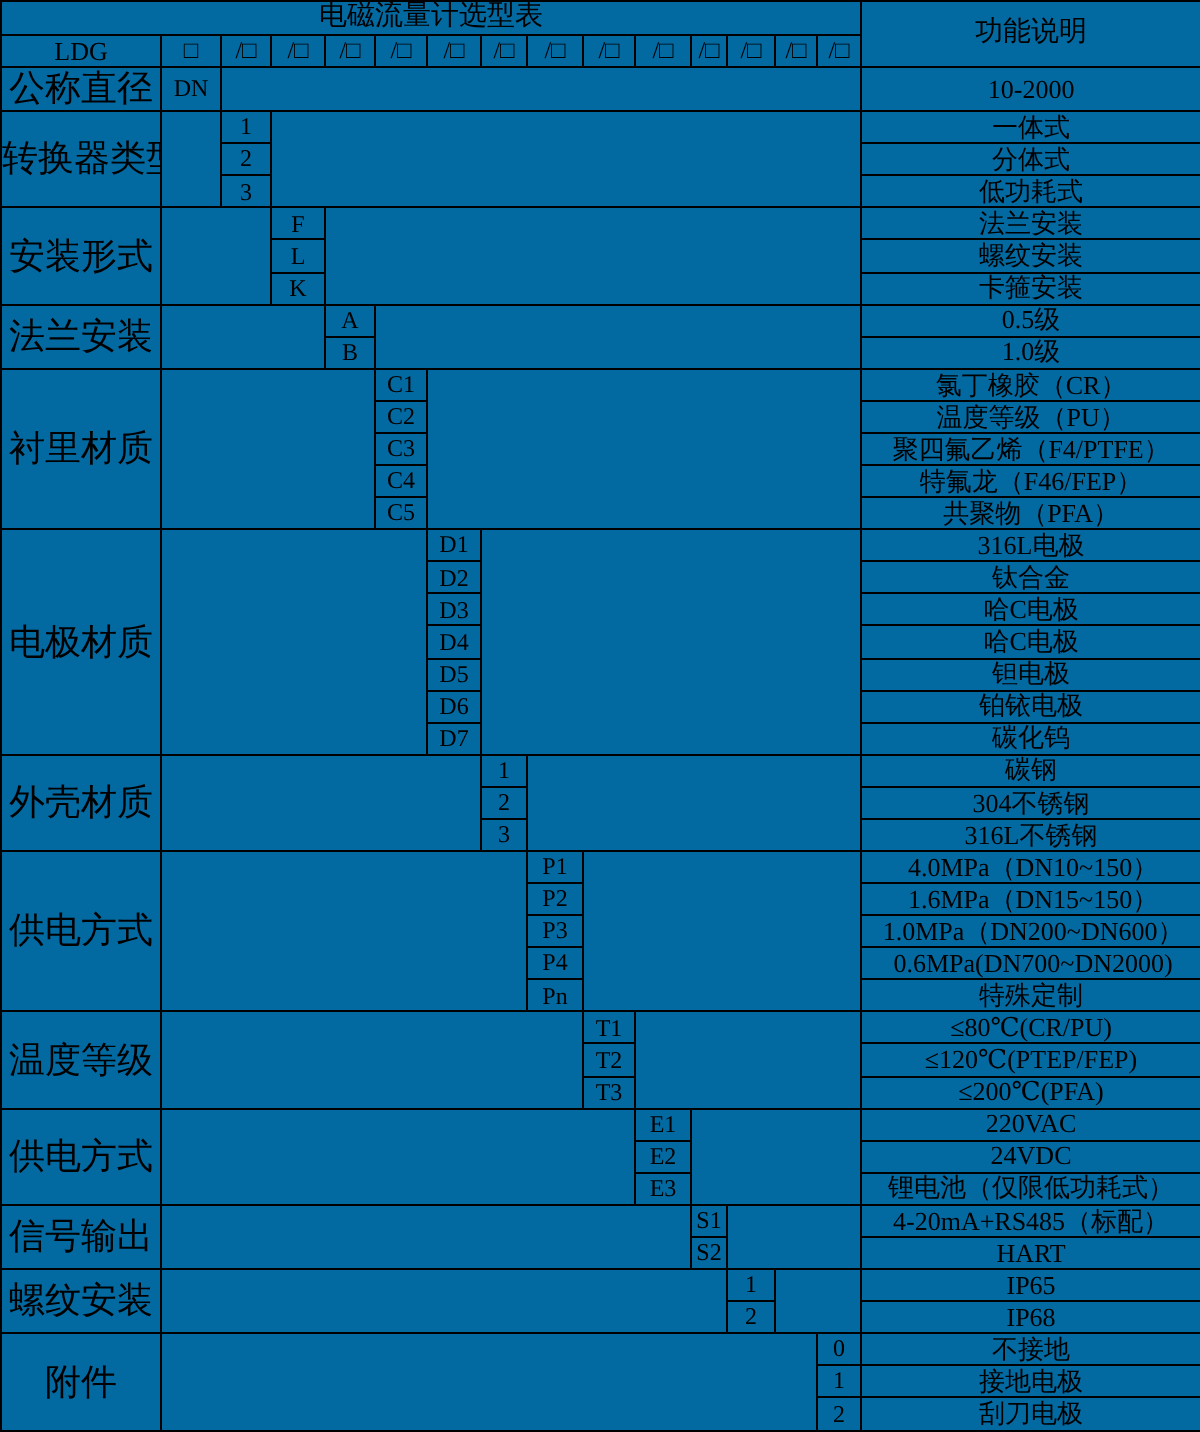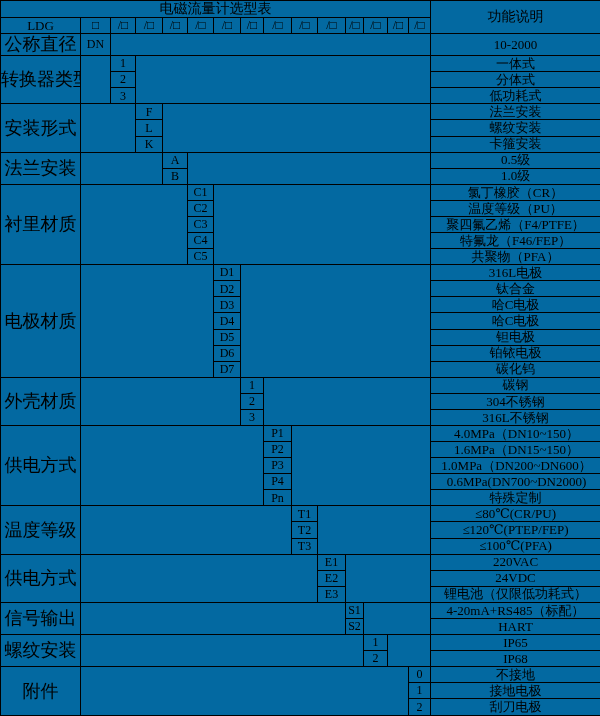--- a/index.html
+++ b/index.html
@@ -222,21 +222,21 @@
           <td class="code">T1</td>
           <td rowspan="3" colspan="5"></td>
           <td class="desc">≤80℃(CR/PU)</td>
         </tr>
         <tr>
           <td class="code">T2</td>
           <td class="desc">≤120℃(PTEP/FEP)</td>
         </tr>
         <tr>
           <td class="code">T3</td>
-          <td class="desc">≤100℃(PFA)</td>
+          <td class="desc">≤200℃(PFA)</td>
         </tr>
         <tr>
           <td class="cat-label" rowspan="3">供电方式</td>
           <td rowspan="3" colspan="9"></td>
           <td class="code">E1</td>
           <td rowspan="3" colspan="4"></td>
           <td class="desc">220VAC</td>
         </tr>
         <tr>
           <td class="code">E2</td>

